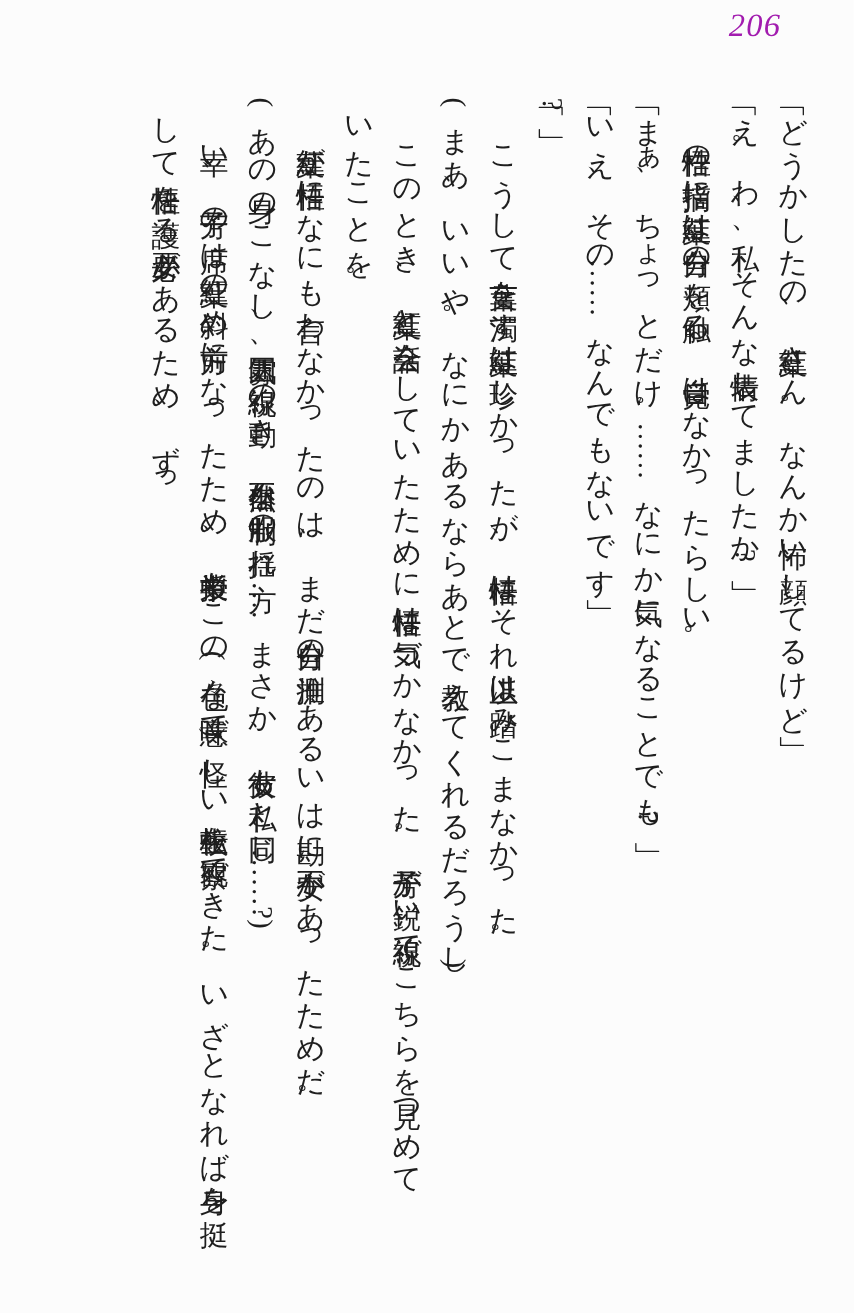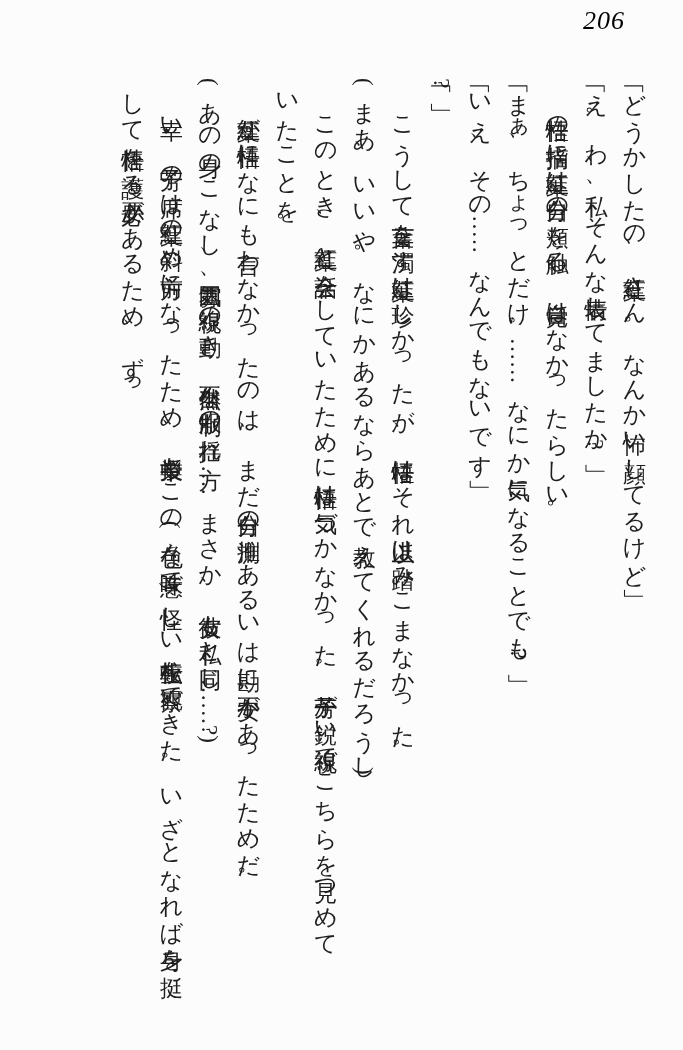--- a/index.html
+++ b/index.html
@@ -14,21 +14,21 @@
     background: #fcfcfc;
     overflow: hidden;
     font-family: "Liberation Serif", "DejaVu Serif", serif;
   }
   .page-number {
     position: absolute;
     top: 8px;
     right: 58px;
     font-size: 26px;
     font-style: italic;
-    color: #000000;
+    color: #a21caf;
     letter-spacing: 1px;
     line-height: 1;
   }
   .text-block {
     position: absolute;
     top: 78px;
     right: 30px;
     width: 618px;
     height: 886px;
     writing-mode: vertical-rl;

